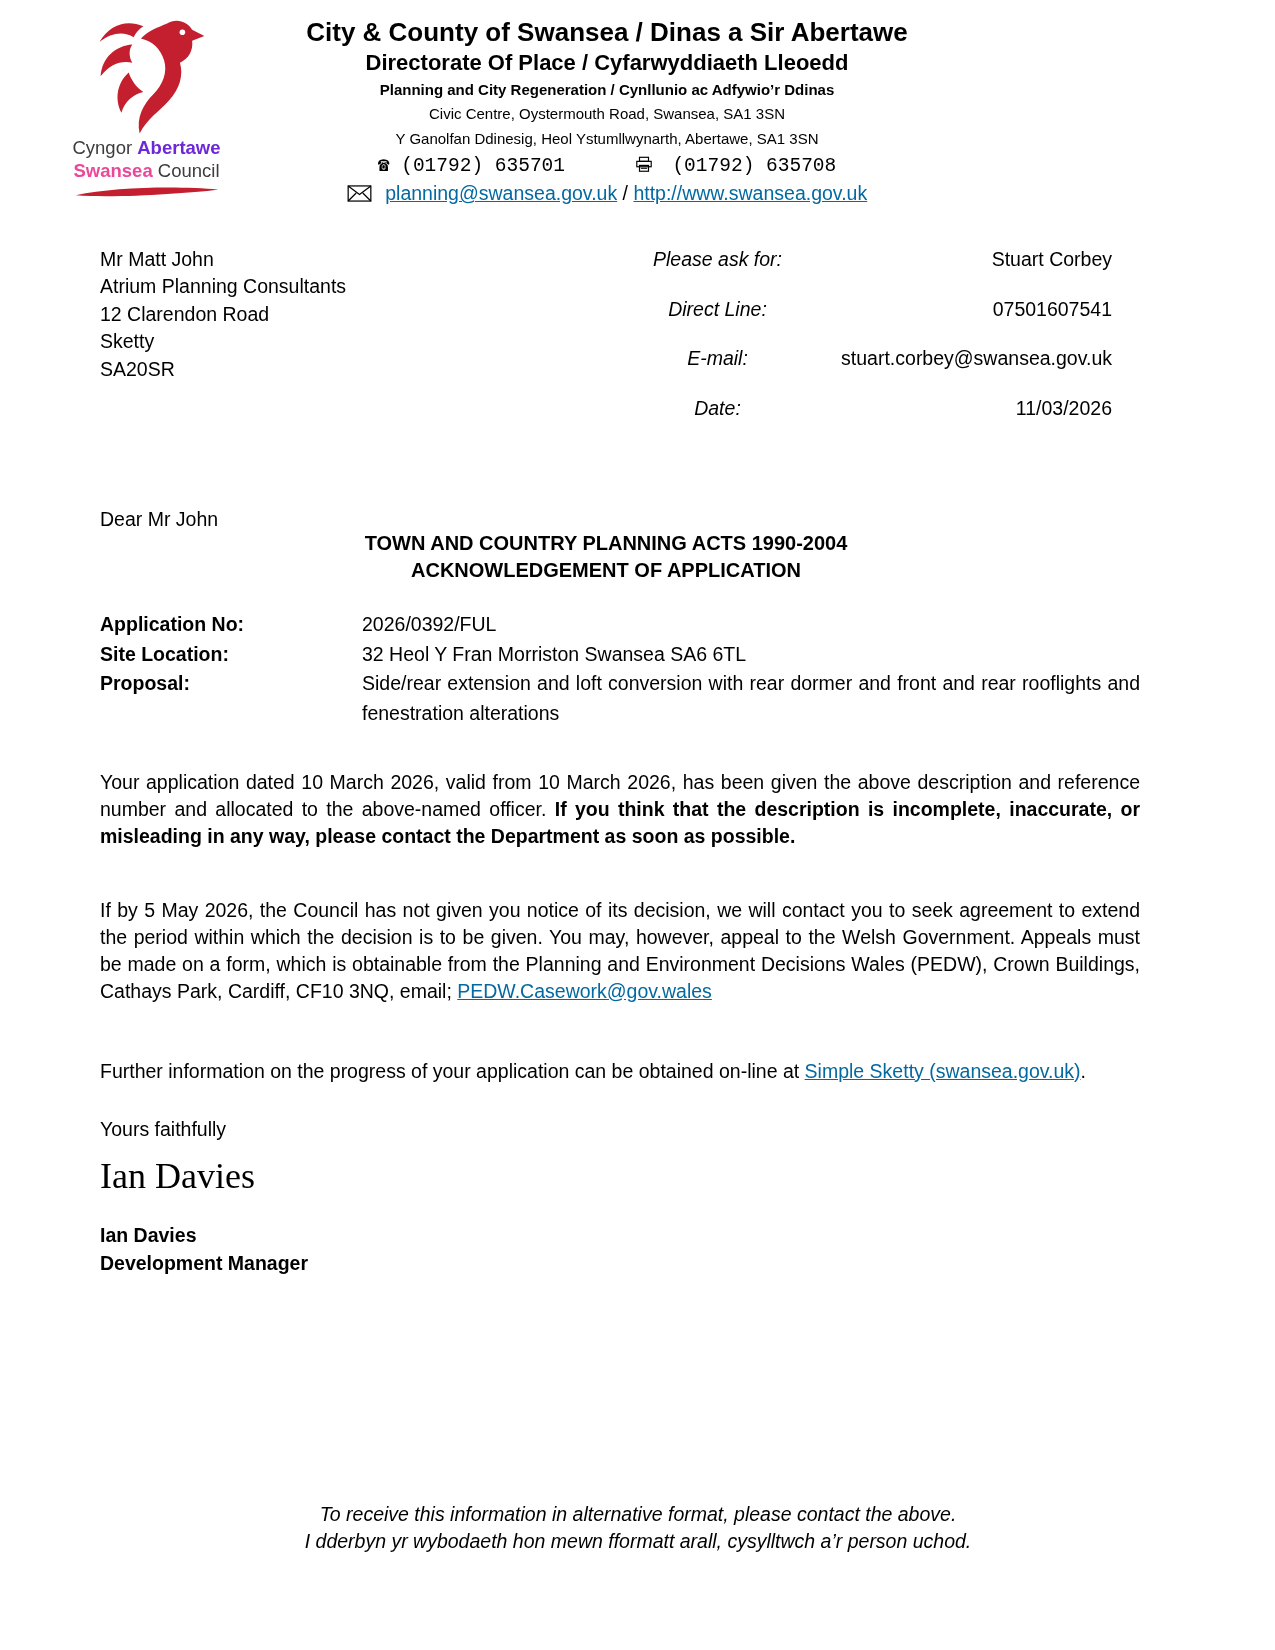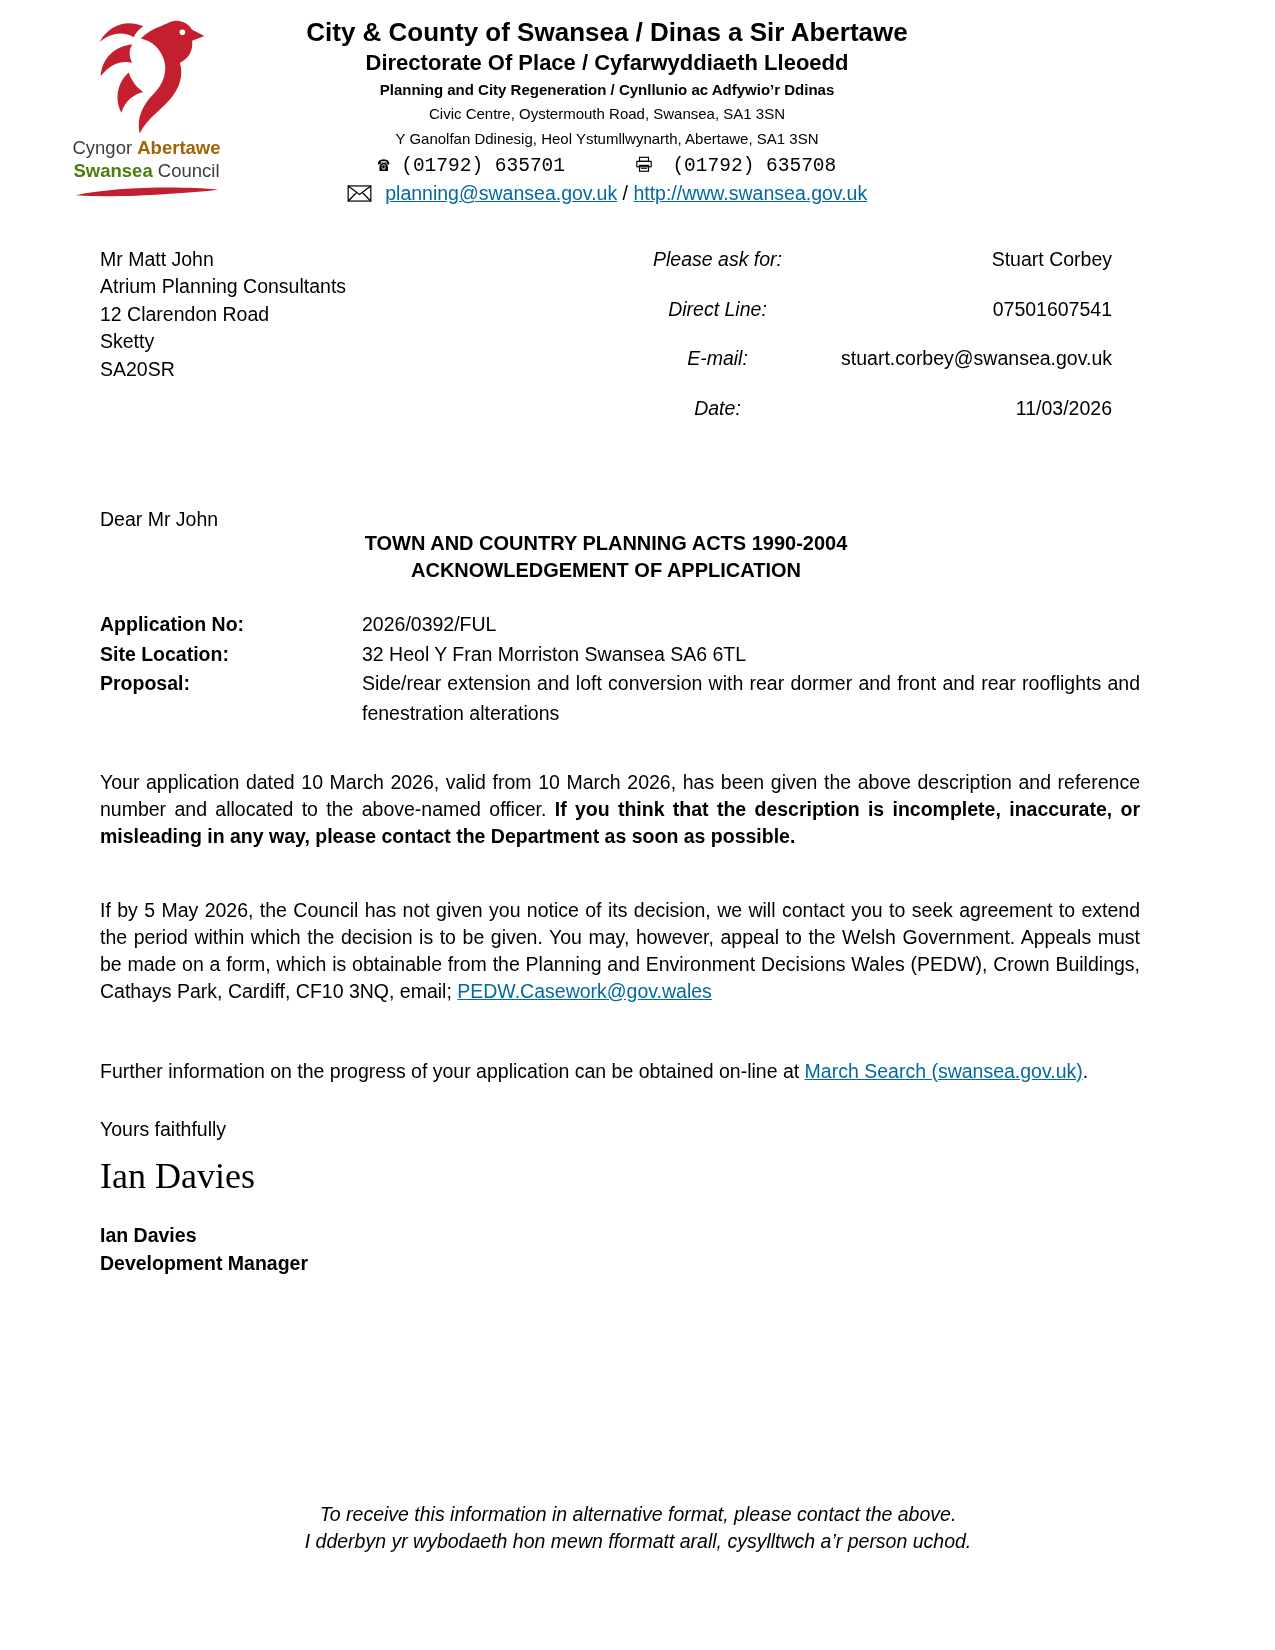--- a/index.html
+++ b/index.html
@@ -104,24 +104,24 @@
         <path d="M66 8 C74 3 83 6 87 13 L97 18 L87 22 C88 30 84 37 77 40 C80 50 77 61 68 71 C60 80 50 86 44 98 C41 85 47 74 55 66 C63 58 67 48 64 38 C61 28 54 22 45 20 C52 13 59 11 66 8 Z"></path>
         <path d="M47 10 C33 4 19 9 11 23 C21 15 31 14 39 19 C41 15 44 12 47 10 Z"></path>
         <path d="M38 25 C24 26 13 36 12 51 C20 41 29 38 38 40 C35 35 35 29 38 25 Z"></path>
         <path d="M35 48 C26 56 23 69 29 81 C32 71 39 66 47 64 C41 60 37 54 35 48 Z"></path>
       </g>
       <circle cx="79" cy="15" r="2.3" fill="#ffffff"></circle>
     </svg>
     <div class="logo-text">
       <div>
         <span>Cyngor</span>
-        <span class="red" style="color:#a16207">Abertawe</span>
+        <span class="red" style="color:#6d28d9">Abertawe</span>
       </div>
       <div>
-        <span class="red" style="color:#4d7c0f">Swansea</span>
+        <span class="red" style="color:#ec4899">Swansea</span>
         <span>Council</span>
       </div>
     </div>
     <svg class="logo-swoosh" width="152" height="15" viewBox="0 0 160 16">
       <path d="M4 11 C45 2 115 1 156 5 C120 9 50 14 4 11 Z" fill="#c41f2f"></path>
     </svg>
   </div>
 
   <div class="header-text">
     <div class="ht-org">City &amp; County of Swansea / Dinas a Sir Abertawe</div>
@@ -208,21 +208,21 @@
     <span class="b">If you think that the description is incomplete, inaccurate, or misleading in any way, please contact the Department as soon as possible.</span>
   </p>
 
   <p class="para para2">
     <span>If by 5 May 2026, the Council has not given you notice of its decision, we will contact you to seek agreement to extend the period within which the decision is to be given.  You may, however, appeal to the Welsh Government.  Appeals must be made on a form, which is obtainable from the Planning and Environment Decisions Wales (PEDW), Crown Buildings, Cathays Park, Cardiff, CF10 3NQ, email; </span>
     <a class="doc-link">PEDW.Casework@gov.wales</a>
   </p>
 
   <p class="para para3">
     <span>Further information on the progress of your application can be obtained on-line at </span>
-    <a class="doc-link">March Search (swansea.gov.uk)</a><span>.</span>
+    <a class="doc-link">Simple Sketty (swansea.gov.uk)</a><span>.</span>
   </p>
 
   <div class="closing">Yours faithfully</div>
   <div class="signature">Ian Davies</div>
   <div class="signatory">
     <div>Ian Davies</div>
     <div>Development Manager</div>
   </div>
 
   <div class="footer">

